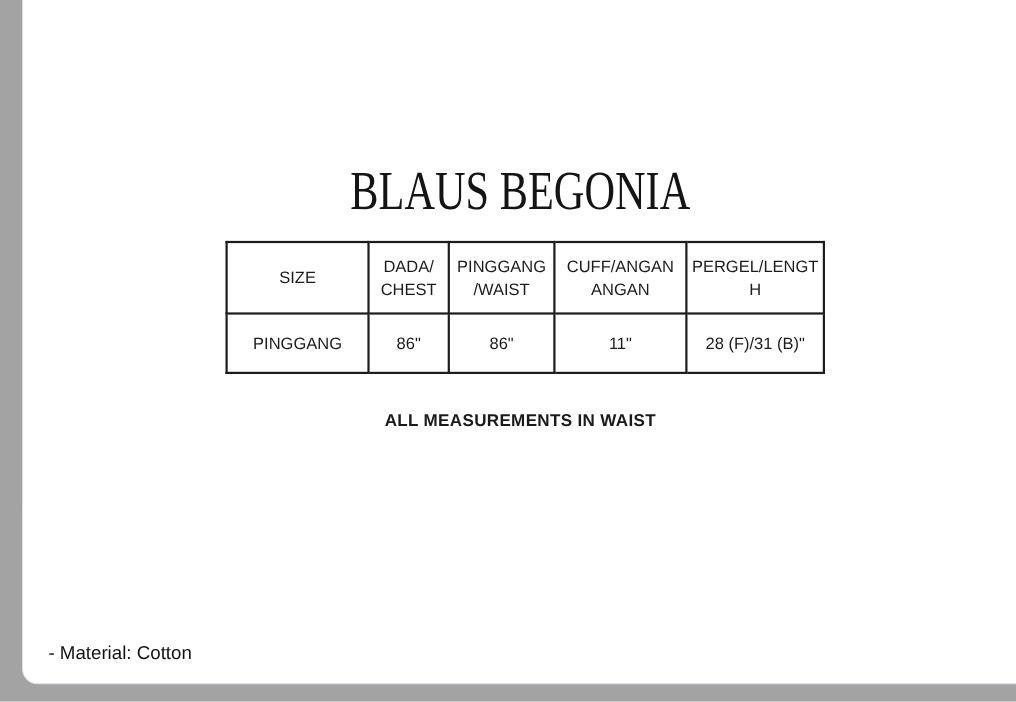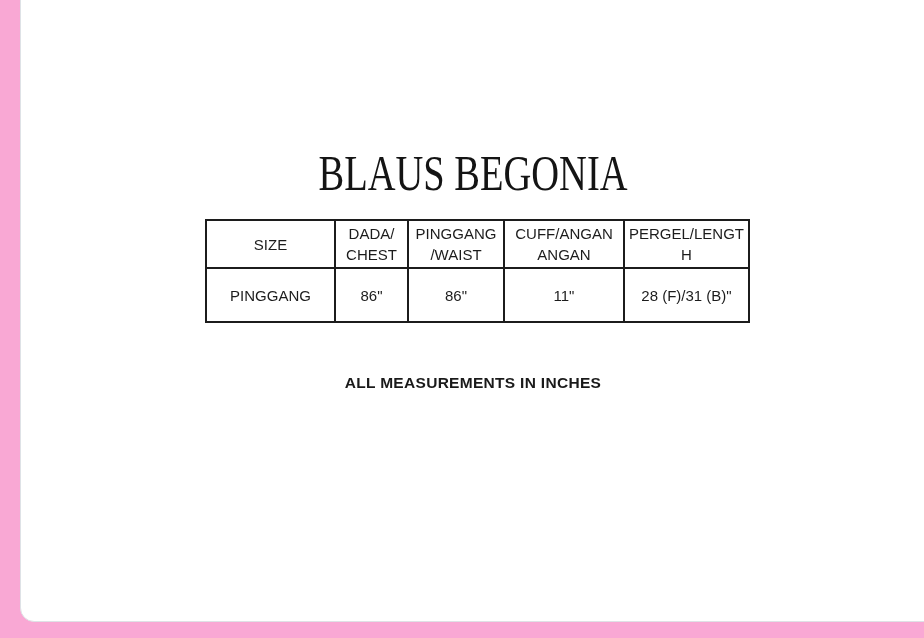--- a/index.html
+++ b/index.html
@@ -2,21 +2,21 @@
 <html><head>
 <meta charset="utf-8">
 <style>
   * { margin: 0; padding: 0; box-sizing: border-box; }
   html, body { background: #ffffff; }
   .page {
     position: relative;
     width: 924px;
     height: 638px;
     overflow: hidden;
-    background: #f9a8d4;
+    background: #a3a3a3;
     font-family: "Liberation Sans", sans-serif;
   }
   .card {
     position: absolute;
     left: 20px;
     top: -14px;
     width: 932px;
     height: 636px;
     background: #ffffff;
     border: 1px solid #dee2e6;
@@ -50,21 +50,21 @@
     vertical-align: middle;
     font-weight: 400;
     font-size: 15px;
     color: #1c1c1c;
     padding: 0 4px;
   }
   .size-table th {
     white-space: pre-line;
     line-height: 21px;
   }
-  .size-table thead tr { height: 48px; margin-left: 44px; }
+  .size-table thead tr { height: 65px; margin-left: 44px; }
   .size-table tbody tr { height: 54px; }
   .col-size   { width: 129px; }
   .col-chest  { width: 73px; }
   .col-waist  { width: 96px; }
   .col-cuff   { width: 120px; }
   .col-length { width: 119px; }
   .note {
     position: absolute;
     left: 22px;
     top: 374px;
@@ -116,15 +116,16 @@
       <tr>
         <td>PINGGANG</td>
         <td>86"</td>
         <td>86"</td>
         <td>11"</td>
         <td>28 (F)/31 (B)"</td>
       </tr>
     </tbody>
   </table>
 
-  <div class="note">ALL MEASUREMENTS IN INCHES</div>
+  <div class="note">ALL MEASUREMENTS IN WAIST</div>
 
+  <div class="material">- Material: Cotton</div>
 </div>
 
 </body></html>

